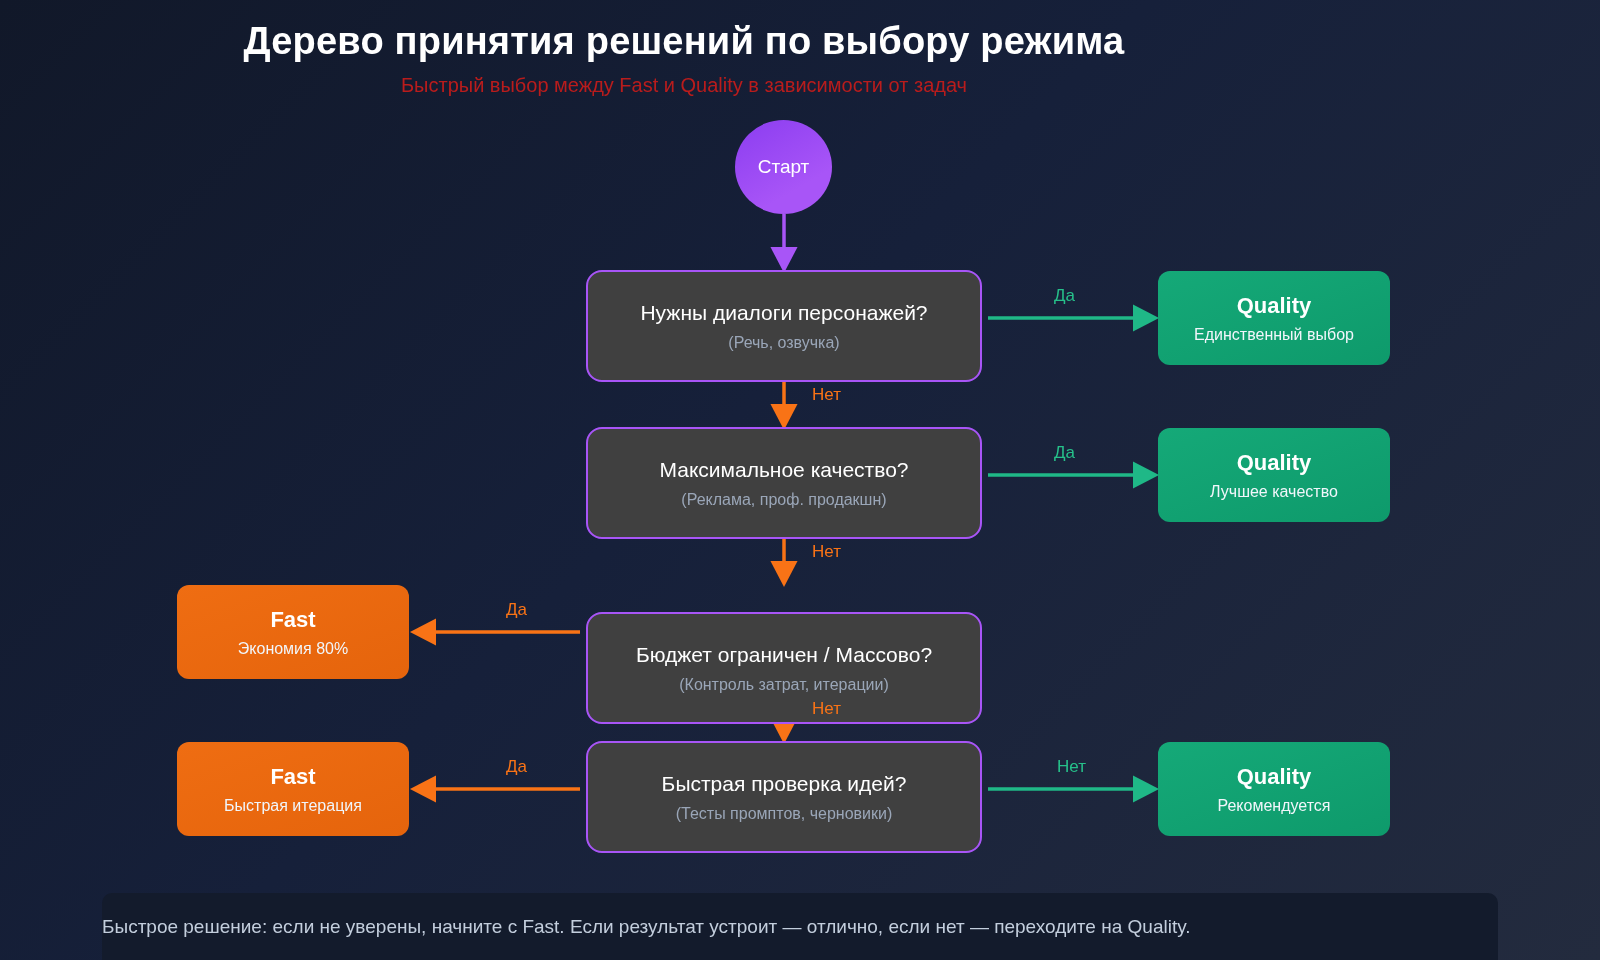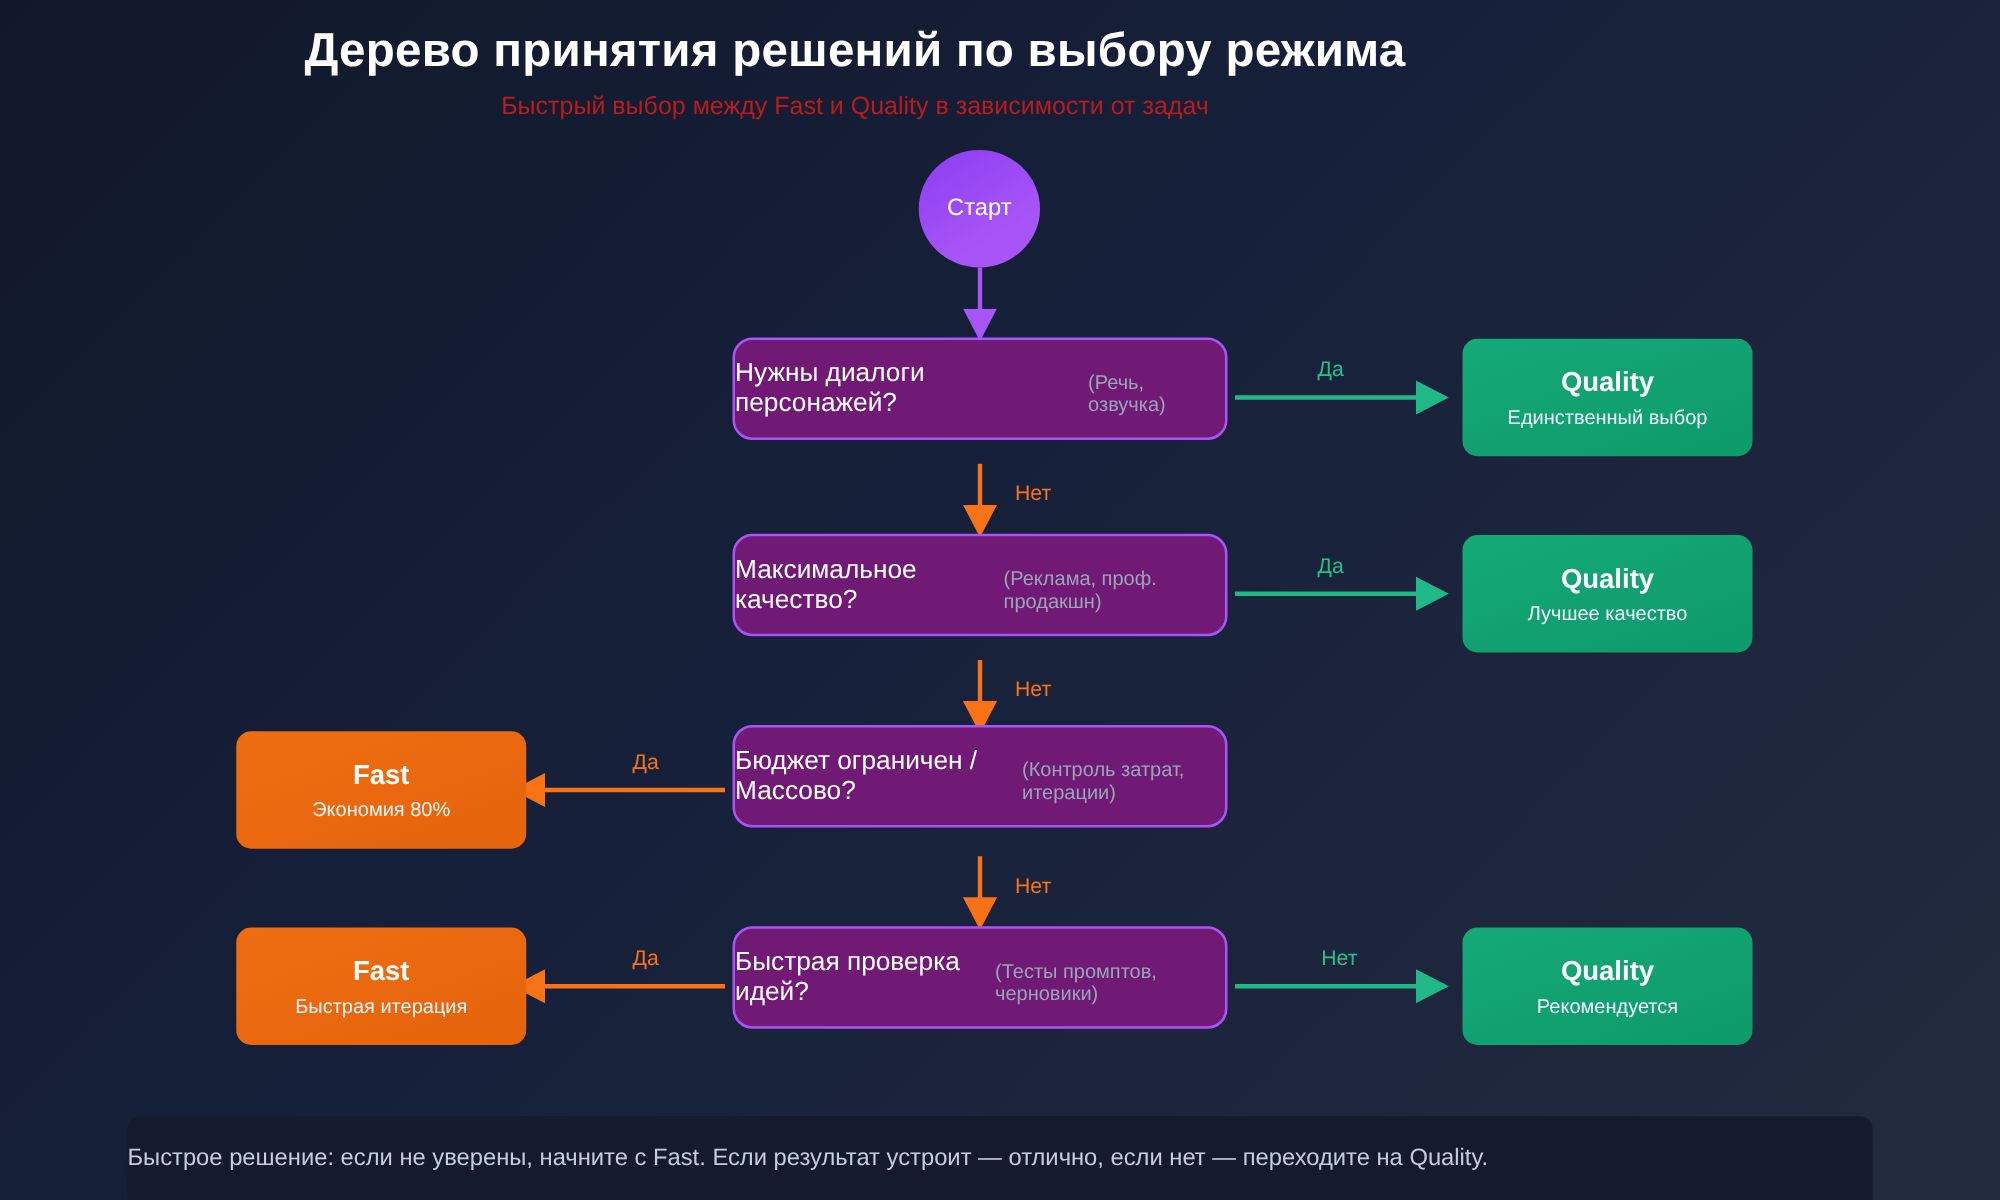--- a/index.html
+++ b/index.html
@@ -34,36 +34,36 @@
   #start-node {
     left:735px; top:120px; width:97px; height:94px;
     border-radius:50%;
     background:linear-gradient(150deg,#8b3df0 0%,#a855f7 70%);
     display:flex; align-items:center; justify-content:center;
   }
   #start-label { font-size:19px; color:#ffffff; }
 
   
   .decision {
-    width:396px; height:82px; left:586px;
-    background:#701a75;
+    width:396px; height:112px; left:586px;
+    background:#404040;
     border:2.5px solid #a855f7;
     border-radius:16px;
-    display:flex; flex-direction:row;
+    display:flex; flex-direction:column;
     align-items:center; justify-content:center;
   }
   .decision .q { font-size:21px; color:#ffffff; }
   .decision .hint { font-size:16px; color:#9aa6b8; margin-top:9px; }
 
   
   .outcome {
     width:232px; height:94px;
     border-radius:12px;
     display:flex; flex-direction:column;
-    align-items:center; justify-content:center;margin-left:12px;
+    align-items:center; justify-content:center;
   }
   .outcome .big { font-size:22px; font-weight:bold; color:#ffffff; }
   .outcome .small { font-size:16px; color:#f1f6fb; margin-top:7px; }
   .outcome.quality { background:linear-gradient(160deg,#15a978 0%,#0e9a6b 100%); left:1158px; }
   .outcome.fast    { background:linear-gradient(160deg,#ef6d12 0%,#e5640c 100%); left:177px; }
 
   
   .edge-label { position:absolute; font-size:17px; }
   .lbl-yes-green { color:#26c08a; }
   .lbl-no-green  { color:#26c08a; }
@@ -140,21 +140,21 @@
     <div class="q">Максимальное качество?</div>
     <div class="hint">(Реклама, проф. продакшн)</div>
   </div>
   <div class="node outcome quality" style="top:428px">
     <div class="big">Quality</div>
     <div class="small">Лучшее качество</div>
   </div>
   <div class="edge-label lbl-yes-green" style="left:1054px; top:443px">Да</div>
   <div class="edge-label lbl-orange" style="left:812px; top:542px">Нет</div>
 
-  <div class="node decision" style="top:580px">
+  <div class="node decision" style="top:612px">
     <div class="q">Бюджет ограничен / Массово?</div>
     <div class="hint">(Контроль затрат, итерации)</div>
   </div>
   <div class="node outcome fast" style="top:585px">
     <div class="big">Fast</div>
     <div class="small">Экономия 80%</div>
   </div>
   <div class="edge-label lbl-orange" style="left:506px; top:600px">Да</div>
   <div class="edge-label lbl-orange" style="left:812px; top:699px">Нет</div>
 

